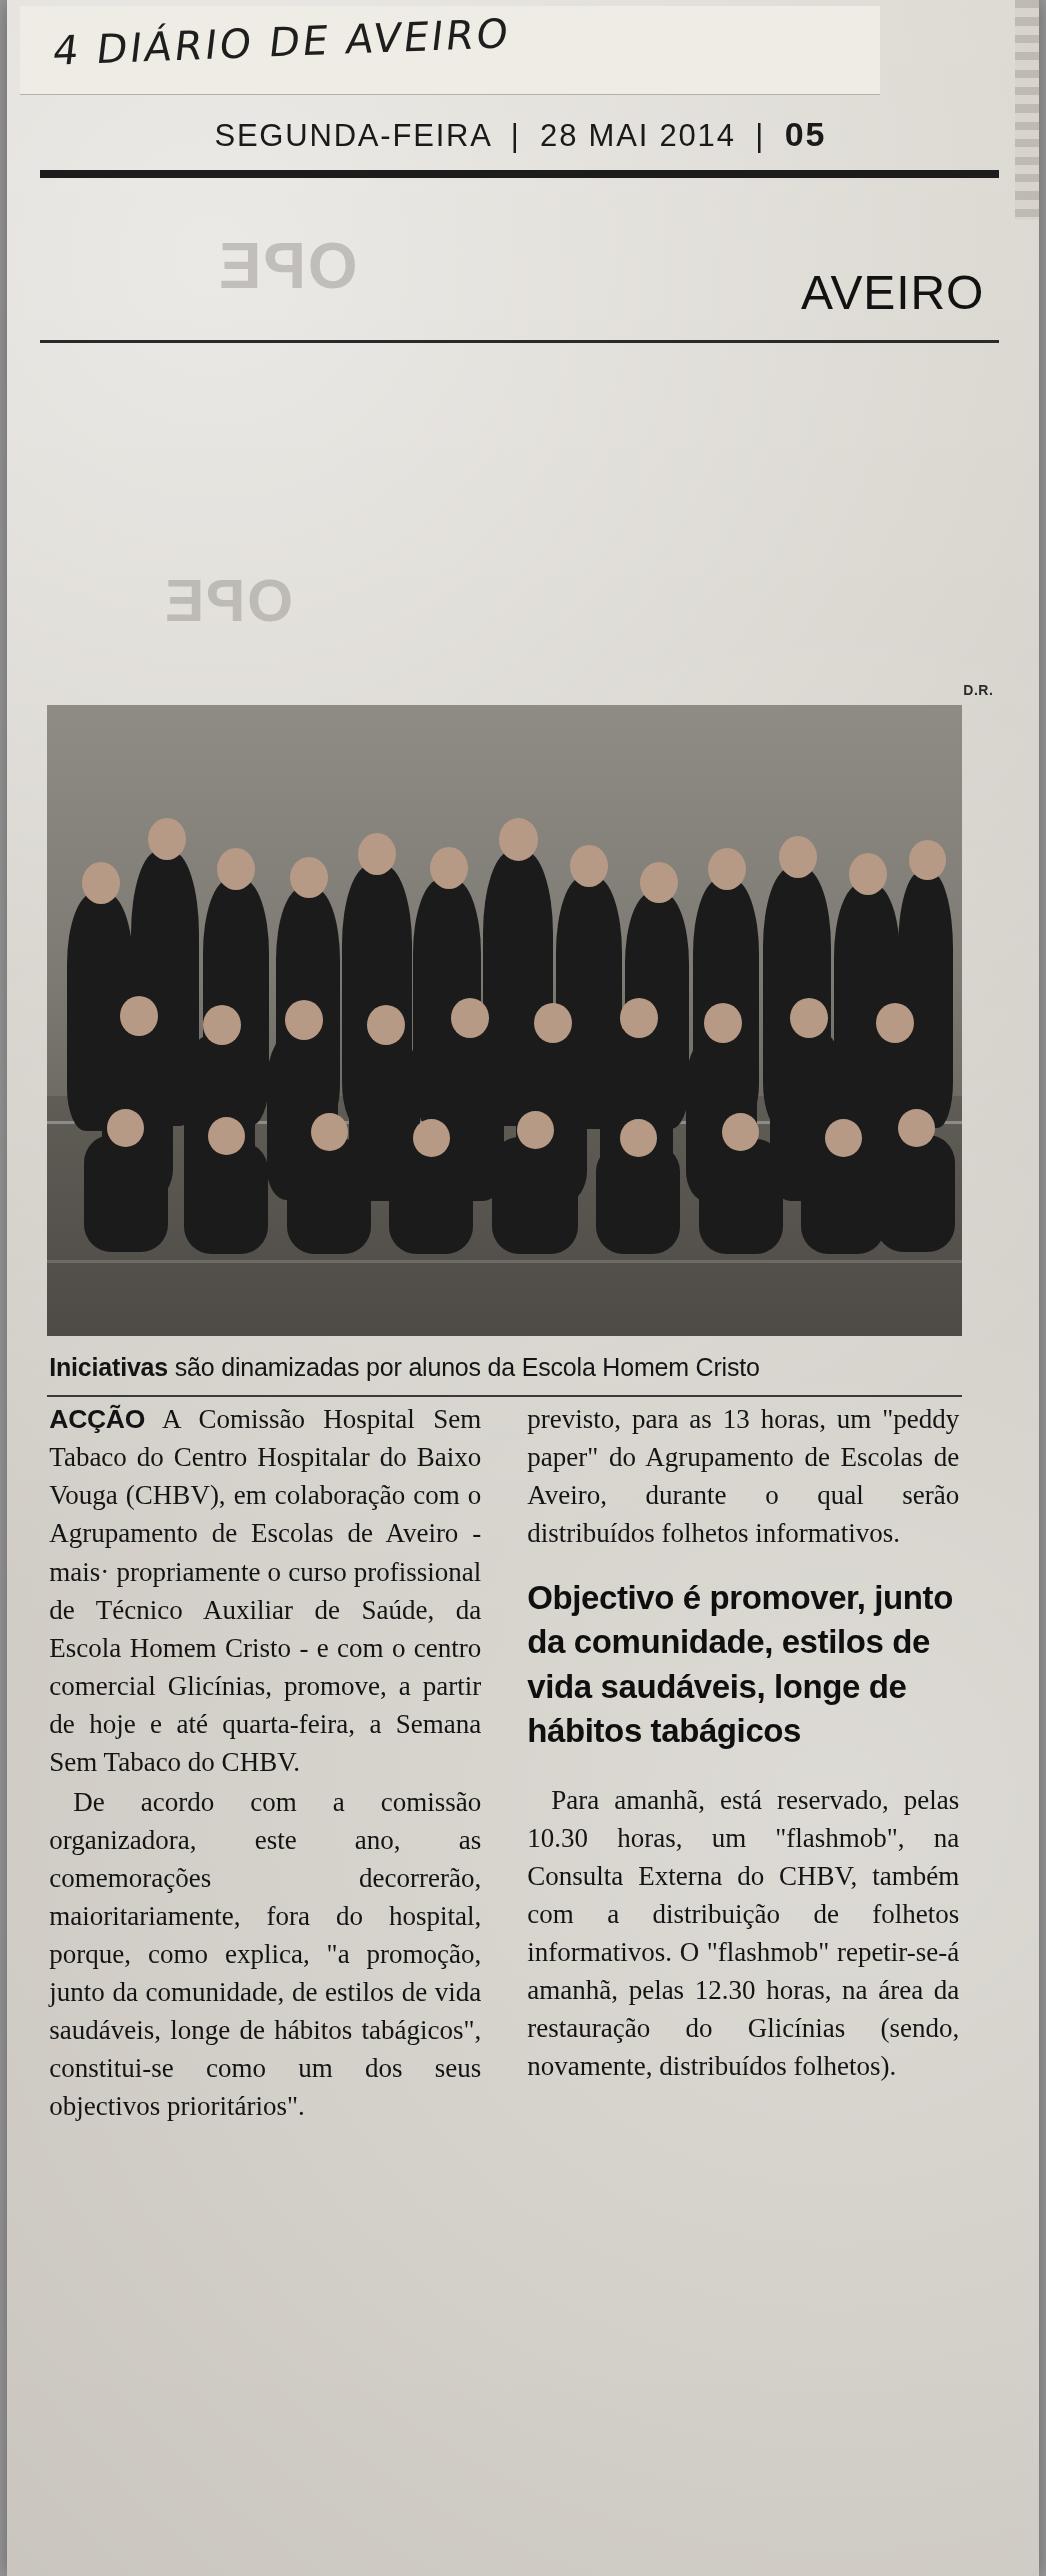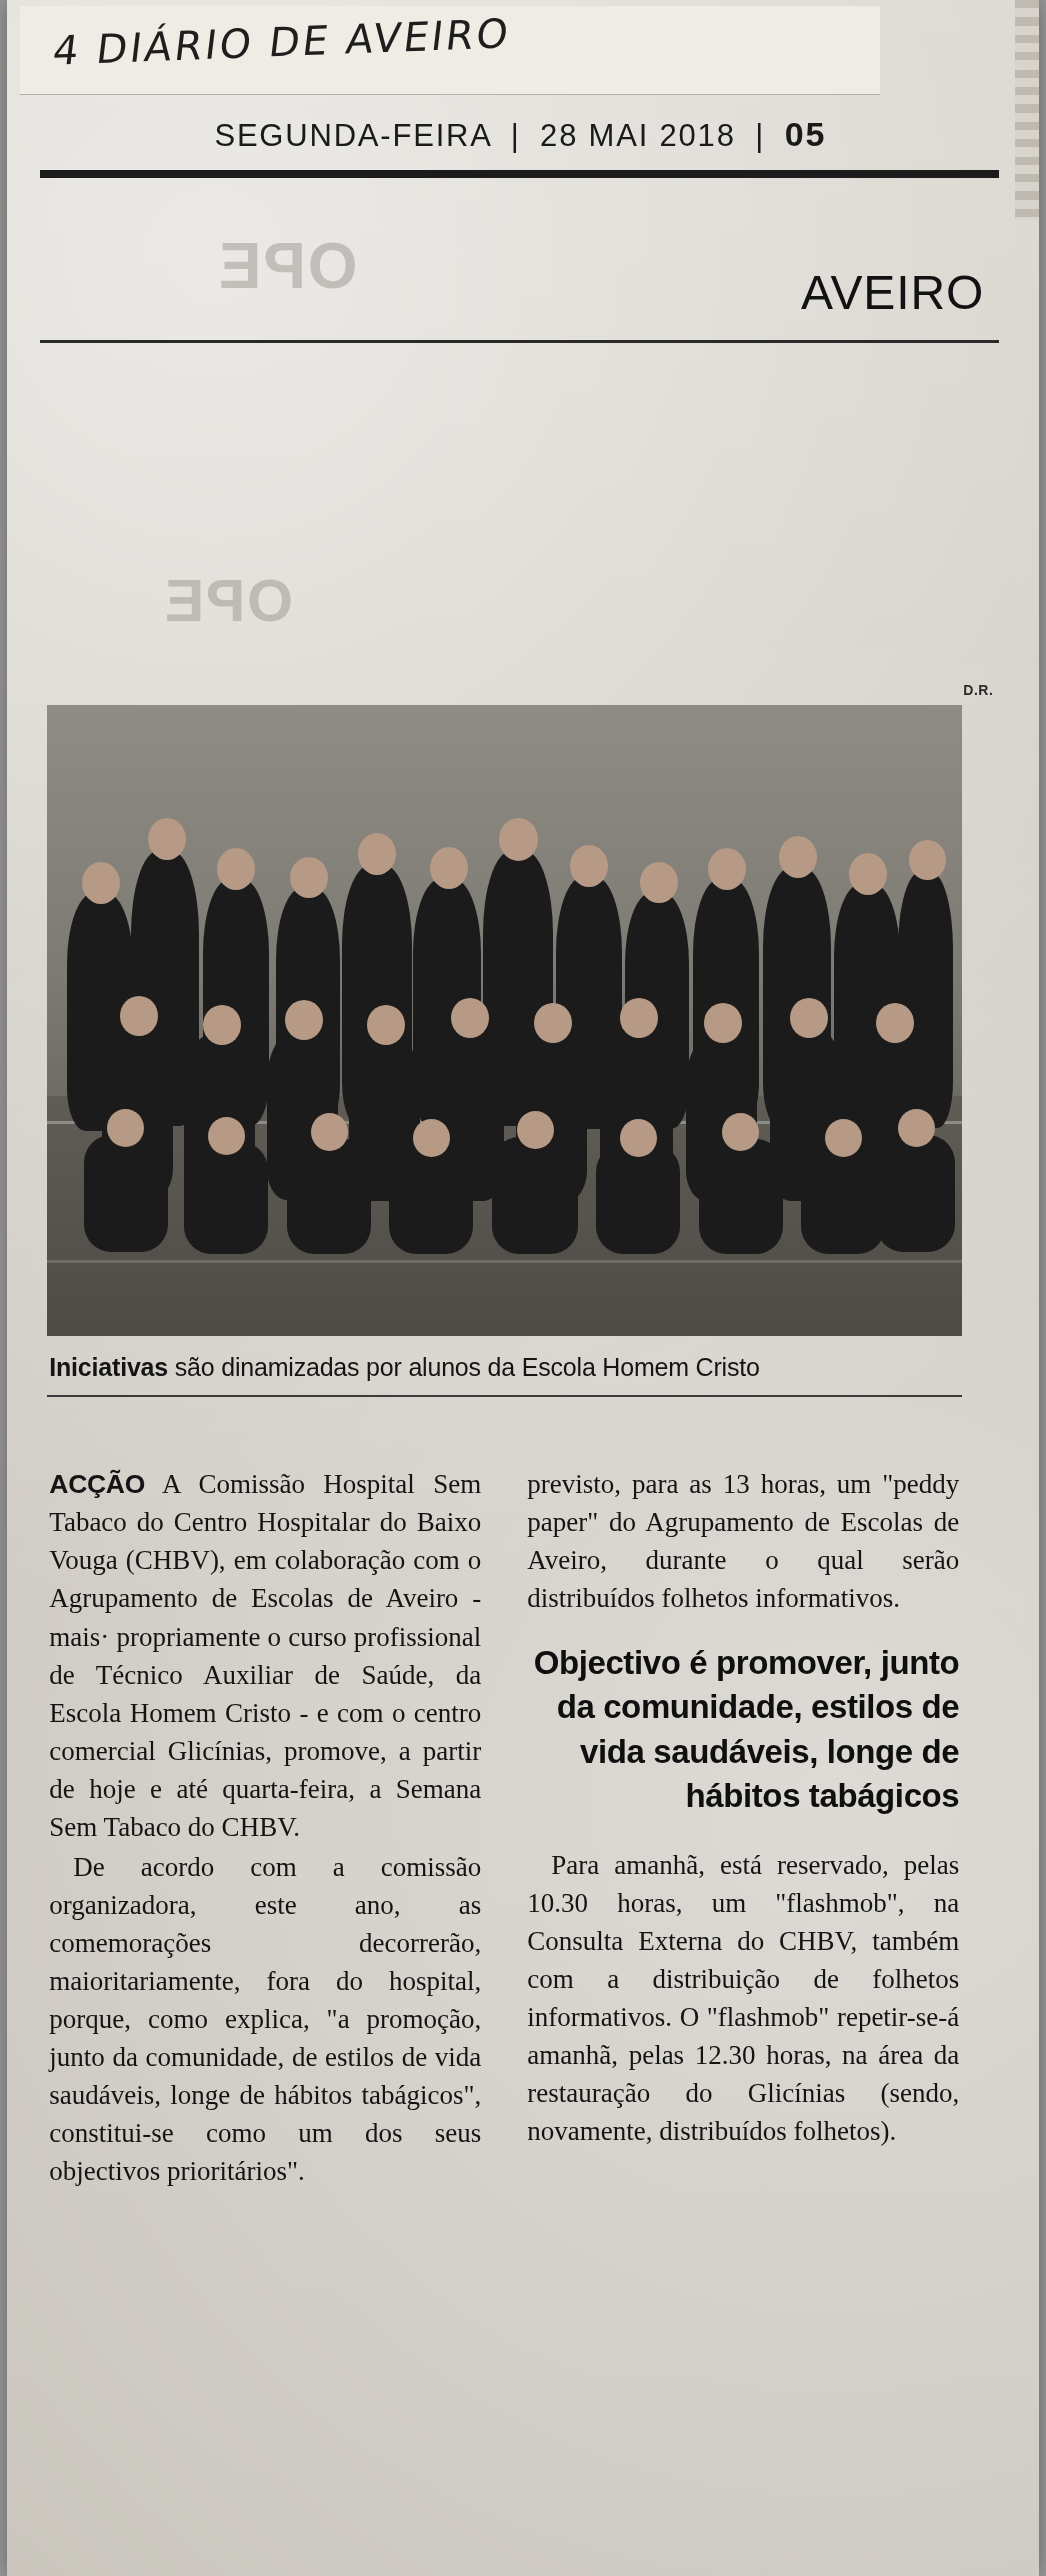--- a/index.html
+++ b/index.html
@@ -180,21 +180,21 @@
     position: absolute;
     left: 40px;
     top: 1395px;
     width: 915px;
     height: 1.8px;
     background: #3a3a3a;
   }
   
   .col {
     position: absolute;
-    top: 1465px;
+    top: 1400px;
     width: 432px;
     font-family: "Liberation Serif", serif;
     font-size: 27px;
     line-height: 1.41;
     color: #141414;
     text-align: justify;
   }
   .col.left { left: 42px; }
   .col.right { left: 520px; }
   .col p { margin: 0 0 1.8px 0; text-indent: 24px; }
@@ -206,21 +206,21 @@
     letter-spacing: -0.3px;
   }
   .pullquote {
     font-family: "Liberation Sans", sans-serif;
     font-weight: bold;
     font-size: 33px;
     line-height: 1.34;
     letter-spacing: -0.4px;
     color: #0f0f0f;
     margin: 24px 0 27.5px 0;
-    text-align: right;
+    text-align: left;
   }
   .ghost-text {
     position: absolute;
     font-family: "Liberation Sans", sans-serif;
     font-weight: bold;
     color: rgba(120,115,110,0.35);
     letter-spacing: 1.8px;
   }
 </style>
 </head>
@@ -231,21 +231,21 @@
 
     <div class="torn-right"></div>
 
     <div class="handwrite-strip">
       <div class="handwriting">4 DIÁRIO DE AVEIRO</div>
     </div>
 
     <div class="masthead">
       <span>SEGUNDA-FEIRA</span>
       <span class="sep">|</span>
-      <span>28 MAI 2018</span>
+      <span>28 MAI 2014</span>
       <span class="sep">|</span>
       <span class="pg">05</span>
     </div>
 
     <div class="rule-thick"></div>
 
     <div class="ghost-text" style="left:210px; top:229px; font-size:64px; transform:scaleX(-1);">OPE</div>
     <div class="ghost-text" style="left:156px; top:567px; font-size:59px; transform:scaleX(-1);">OPE</div>
 
     <div class="section-title">AVEIRO</div>

